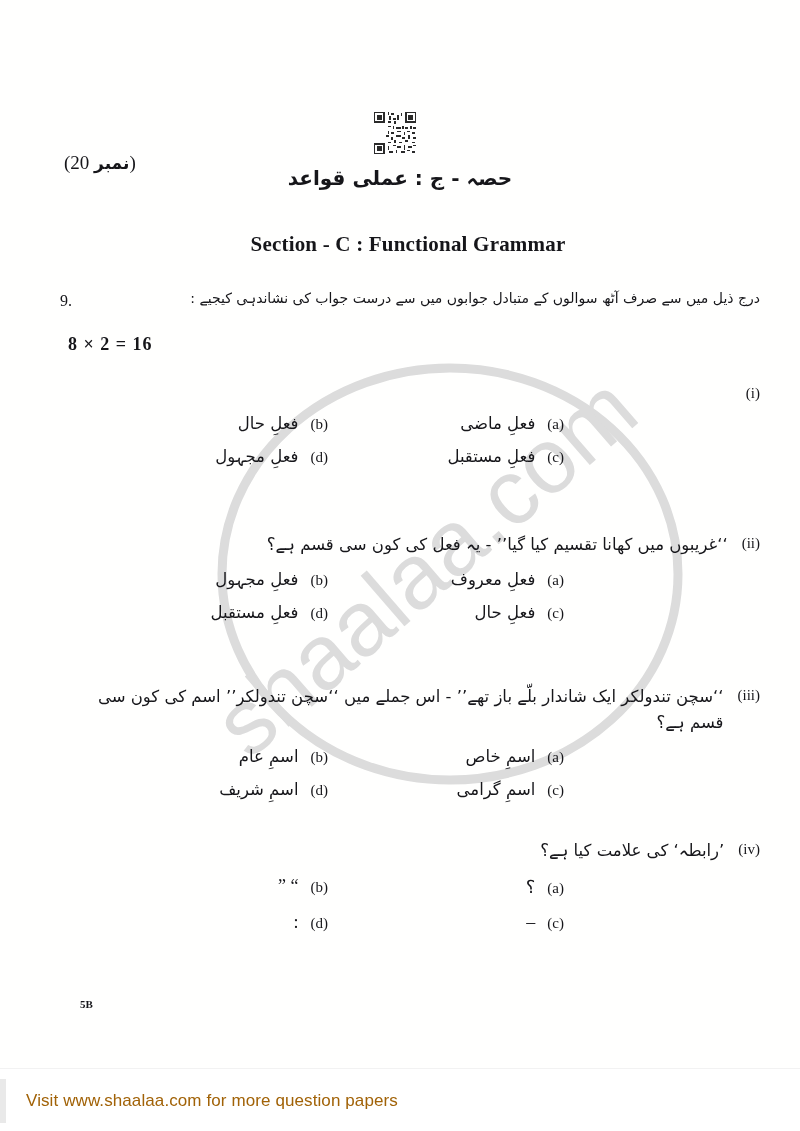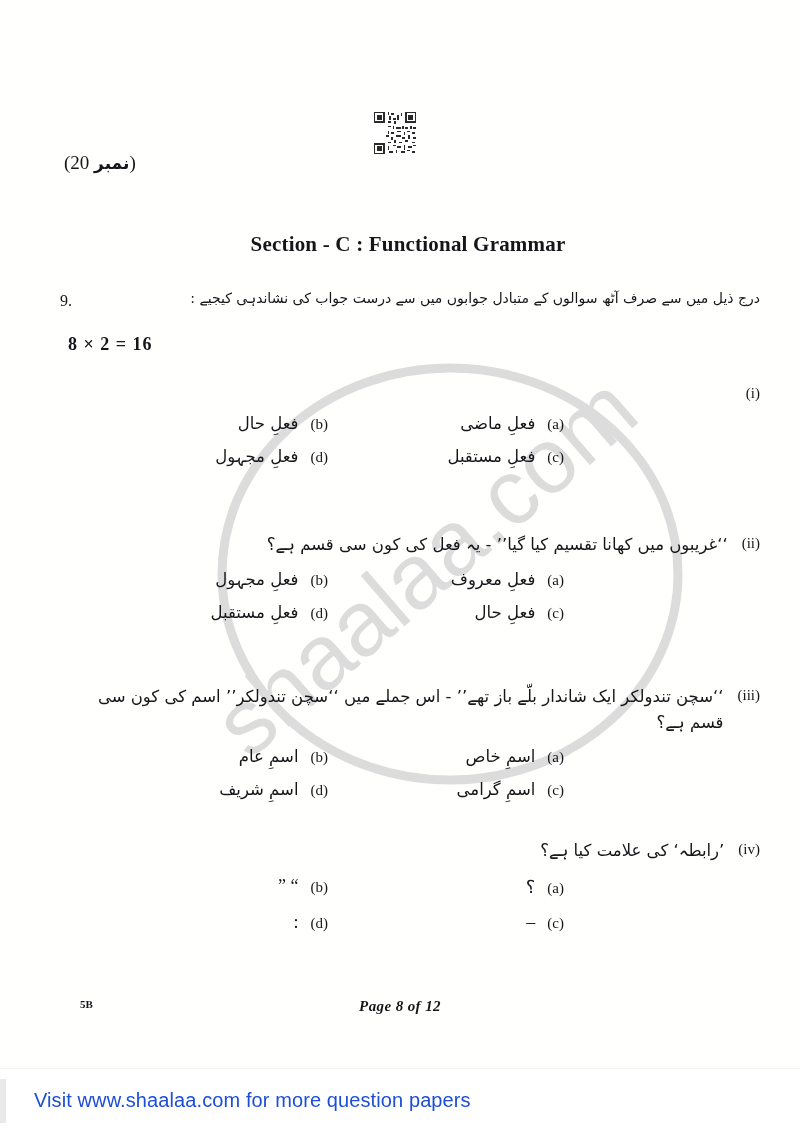--- a/index.html
+++ b/index.html
@@ -232,24 +232,24 @@
     align-items: center;
     z-index: 3;
   }
   #bottom-banner .rail {
     width: 6px;
     height: 44px;
     background: #e9e9e9;
     flex: 0 0 6px;
   }
   #bottom-banner .banner-text {
-    padding-left: 28px;
+    padding-left: 20px;
     font-family: "Liberation Sans", sans-serif;
-    font-size: 20px;
-    color: #1d4ed8;
+    font-size: 17px;
+    color: #a16207;
     letter-spacing: 0.1px;
   }
 </style>
 </head>
 <body>
 
 <div id="page-sheet">
 
   <div id="watermark">
     <svg viewBox="0 0 560 430" xmlns="http://www.w3.org/2000/svg">
@@ -324,20 +324,21 @@
           <rect x="25" y="26" width="2" height="1"></rect>
         </g>
       </svg>
     </div>
 
     <div class="marks-note">
       <span>(</span><span>20</span>
       <span class="urdu">نمبر</span><span>)</span>
     </div>
 
+    <div class="urdu-section-heading">حصہ - ج : عملی قواعد</div>
 
     <div class="section-heading-en">Section - C : Functional Grammar</div>
 
     <div class="q-stem-row">
       <div class="q-number">9.</div>
       <div class="q-stem-urdu">درج ذیل میں سے صرف آٹھ سوالوں کے متبادل جوابوں میں سے درست جواب کی نشاندہی کیجیے :</div>
     </div>
 
     <div class="marks-line">8 × 2 = 16</div>
 
@@ -434,21 +435,20 @@
           <span class="opt-val punct">–</span>
         </div>
         <div class="opt-cell col-left">
           <span class="opt-key">(d)</span>
           <span class="opt-val punct">:</span>
         </div>
       </div>
     </div>
 
     <div class="footer-left">5B</div>
-    <div class="footer-center">Page 8 of 12</div>
 
   </div>
 </div>
 
 <div id="bottom-banner">
   <div class="rail"></div>
   <div class="banner-text">Visit www.shaalaa.com for more question papers</div>
 </div>
 
 </body></html>

